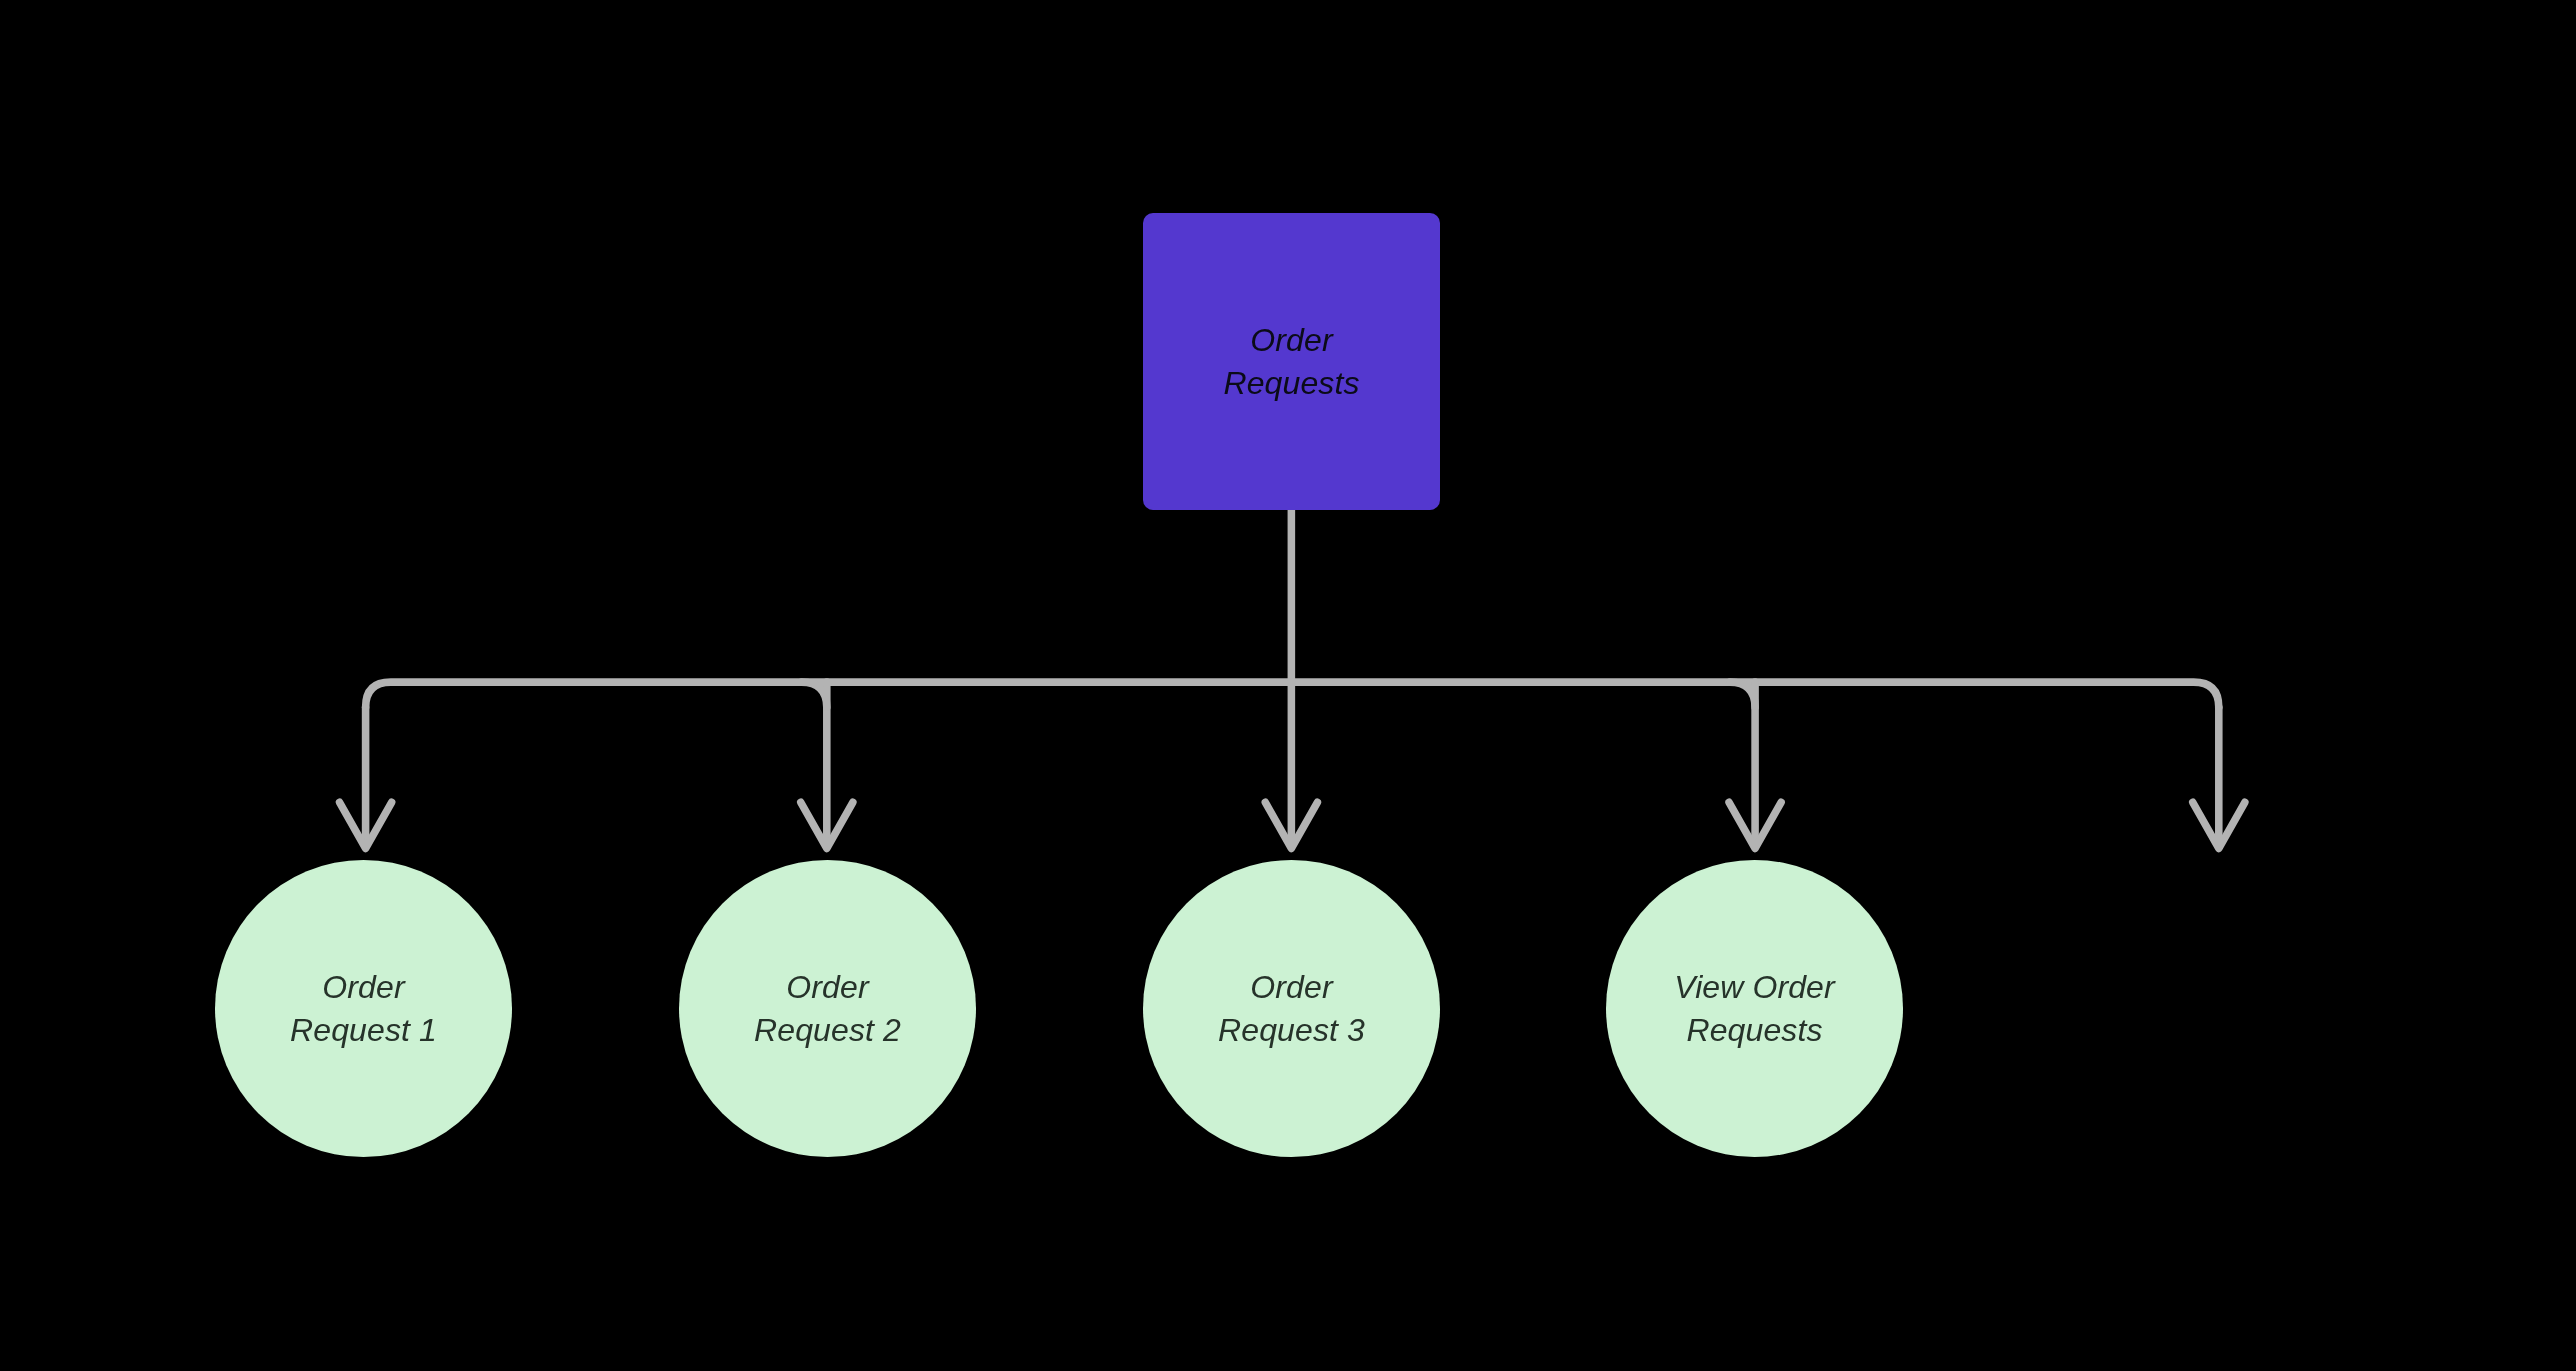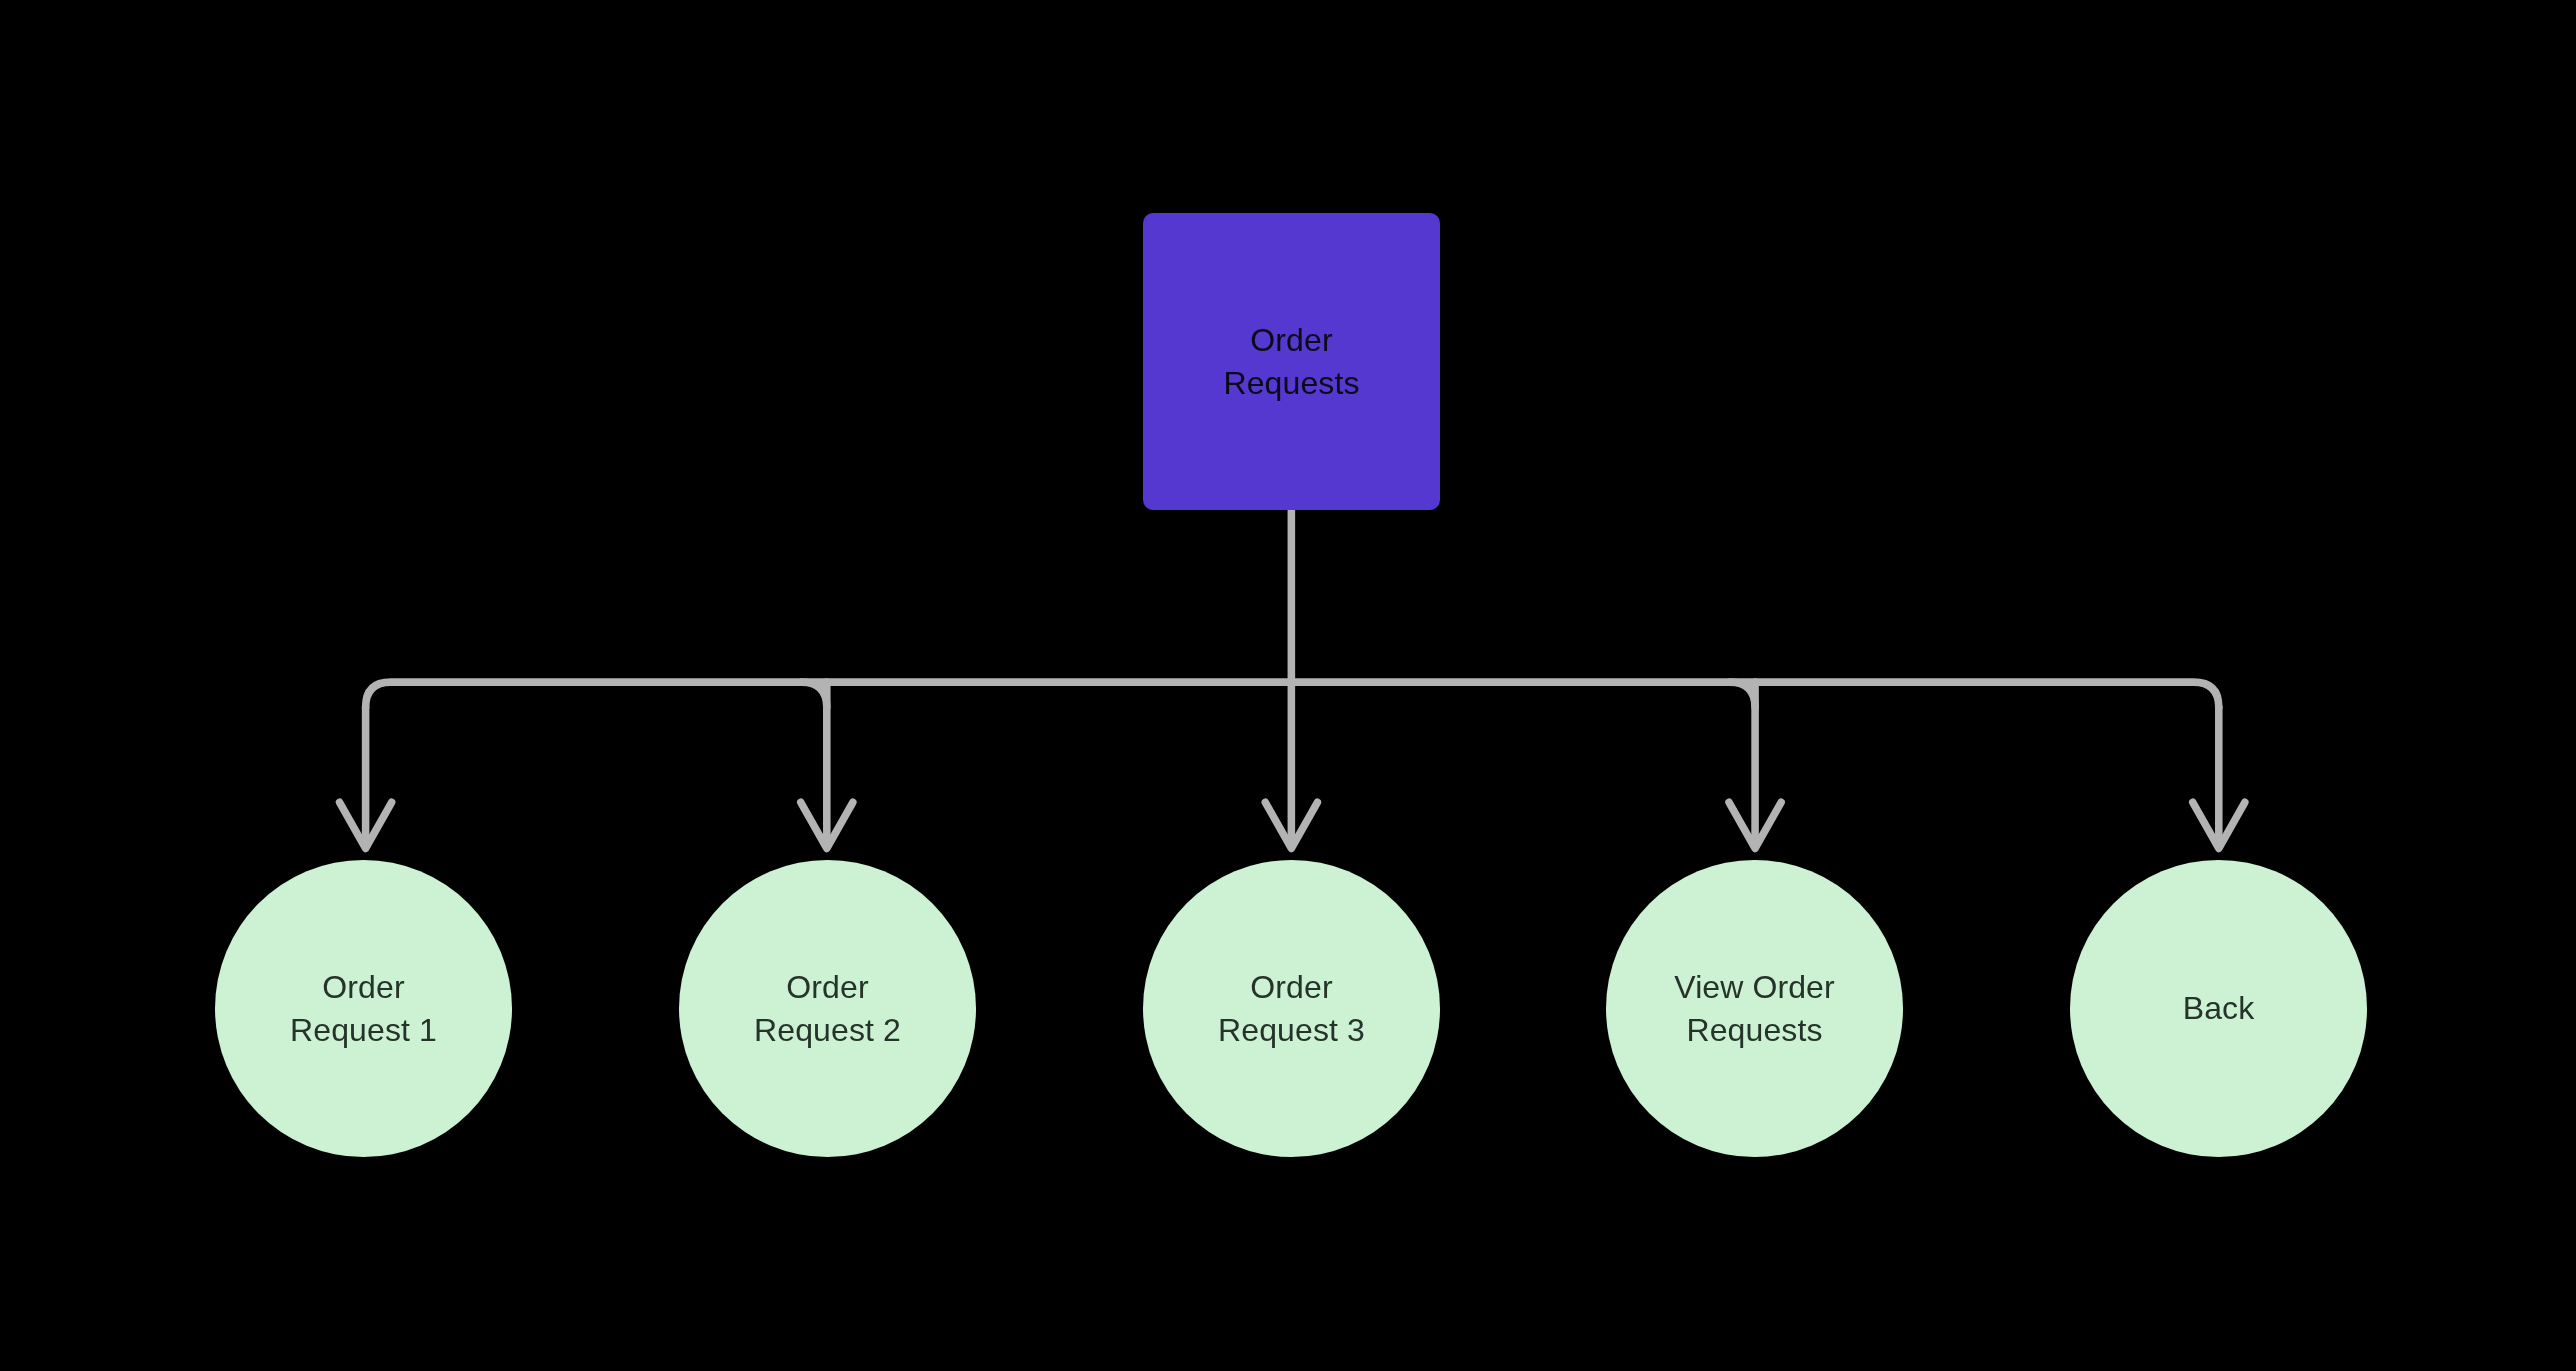--- a/index.html
+++ b/index.html
@@ -24,20 +24,21 @@
     height: 1371px;
     pointer-events: none;
   }
   .node {
     position: absolute;
     display: flex;
     align-items: center;
     justify-content: center;
     text-align: center;
     box-sizing: border-box;
+    font-style: italic;
   }
   .node-root {
     width: 297px;
     height: 297px;
     left: 1143px;
     top: 213px;
     background: #5438CF;
     border-radius: 10px;
   }
   .node-leaf {
@@ -111,18 +112,15 @@
   <div class="node node-leaf pos-2">
     <span class="node-label">Order
 Request 3</span>
   </div>
 
   <div class="node node-leaf pos-3">
     <span class="node-label">View Order
 Requests</span>
   </div>
 
-  <div class="node node-leaf pos-4">
-    <span class="node-label">Back</span>
-  </div>
 
 </div>
 
 
 </body></html>

